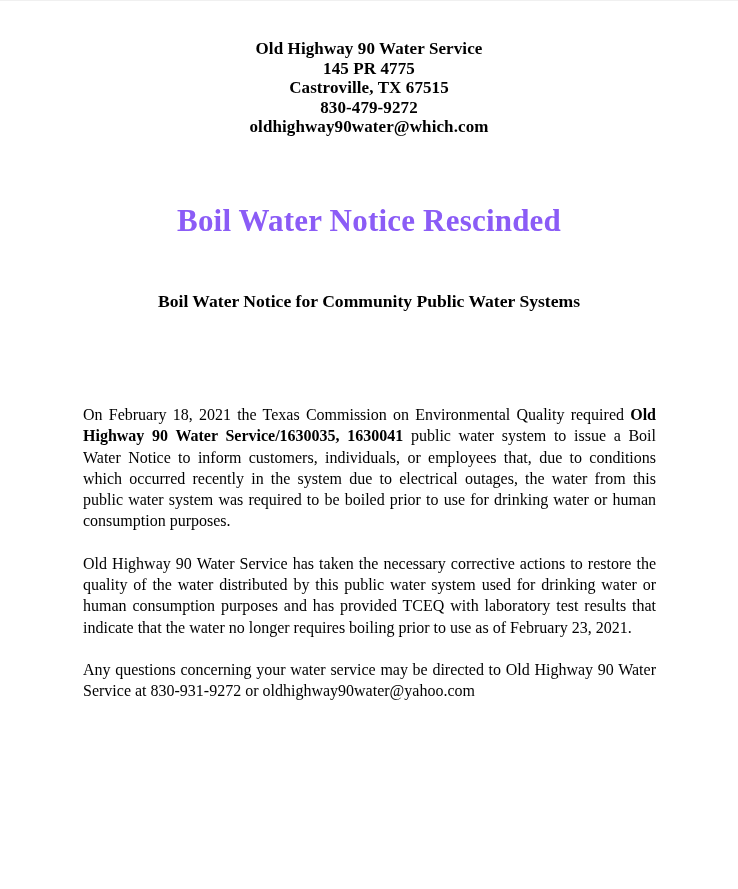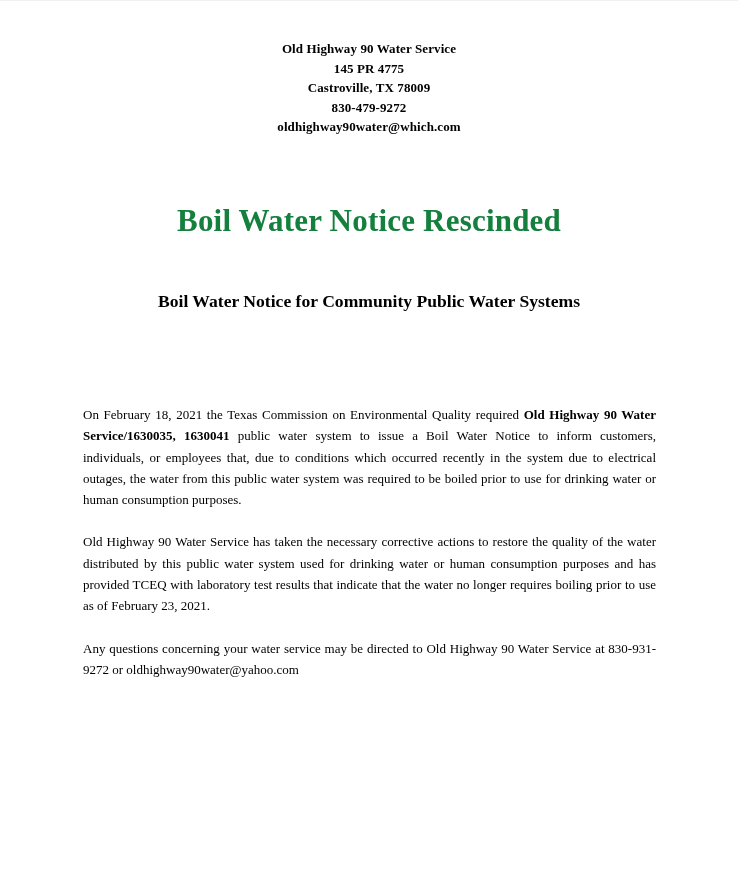--- a/index.html
+++ b/index.html
@@ -25,21 +25,21 @@
   }
 
   
   .letterhead {
     position: absolute;
     left: 0;
     top: 38px;
     width: 738px;
     text-align: center;
     font-weight: bold;
-    font-size: 13px;
+    font-size: 17px;
     line-height: 19.6px;
     letter-spacing: 0.1px;
   }
   .letterhead div { white-space: pre; }
 
   
   .headline {
     position: absolute;
     left: 0;
     top: 201px;
@@ -64,45 +64,45 @@
     line-height: 23.5px;
   }
   .subtitle div { white-space: pre; }
 
   
   .body-copy {
     position: absolute;
     left: 83px;
     top: 403px;
     width: 573px;
-    font-size: 13px;
+    font-size: 16px;
     line-height: 21.3px;
     text-align: justify;
     text-justify: inter-word;
   }
   .body-copy p {
     margin: 0 0 21px 0;
   }
   .body-copy p:last-child { margin-bottom: 12px; }
   .body-copy b { font-weight: bold; }
 </style>
 </head>
 <body>
 
 <div class="page">
 
   <div class="letterhead">
     <div>Old Highway 90 Water Service</div>
     <div>145 PR 4775</div>
-    <div>Castroville, TX 78009</div>
+    <div>Castroville, TX 67515</div>
     <div>830-479-9272</div>
     <div>oldhighway90water@which.com</div>
   </div>
 
-  <div class="headline" style="color: #15803d;">Boil Water Notice Rescinded</div>
+  <div class="headline" style="color: #8b5cf6;">Boil Water Notice Rescinded</div>
 
   <div class="subtitle">
     <div>Boil Water Notice for Community Public Water Systems</div>
   </div>
 
   <div class="body-copy">
     <p><span>On February 18, 2021 the Texas Commission on Environmental Quality required </span><b>Old Highway 90 Water Service/1630035, 1630041</b><span> public water system to issue a Boil Water Notice to inform customers, individuals, or employees that, due to conditions which occurred recently in the system due to electrical outages, the water from this public water system was required to be boiled prior to use for drinking water or human consumption purposes.</span></p>
     <p>Old Highway 90 Water Service has taken the necessary corrective actions to restore the quality of the water distributed by this public water system used for drinking water or human consumption purposes and has provided TCEQ with laboratory test results that indicate that the water no longer requires boiling prior to use as of February 23, 2021.</p>
     <p>Any questions concerning your water service may be directed to Old Highway 90 Water Service at 830-931-9272 or oldhighway90water@yahoo.com</p>
   </div>

